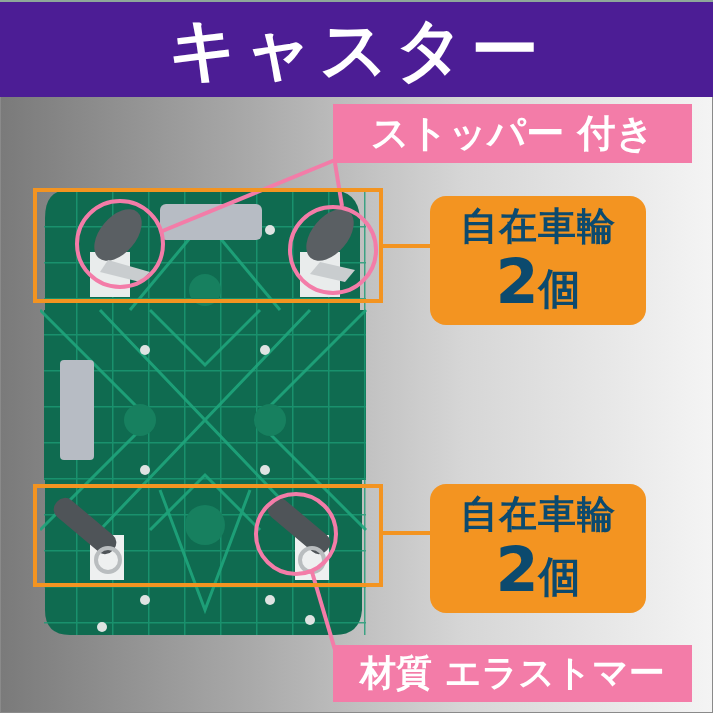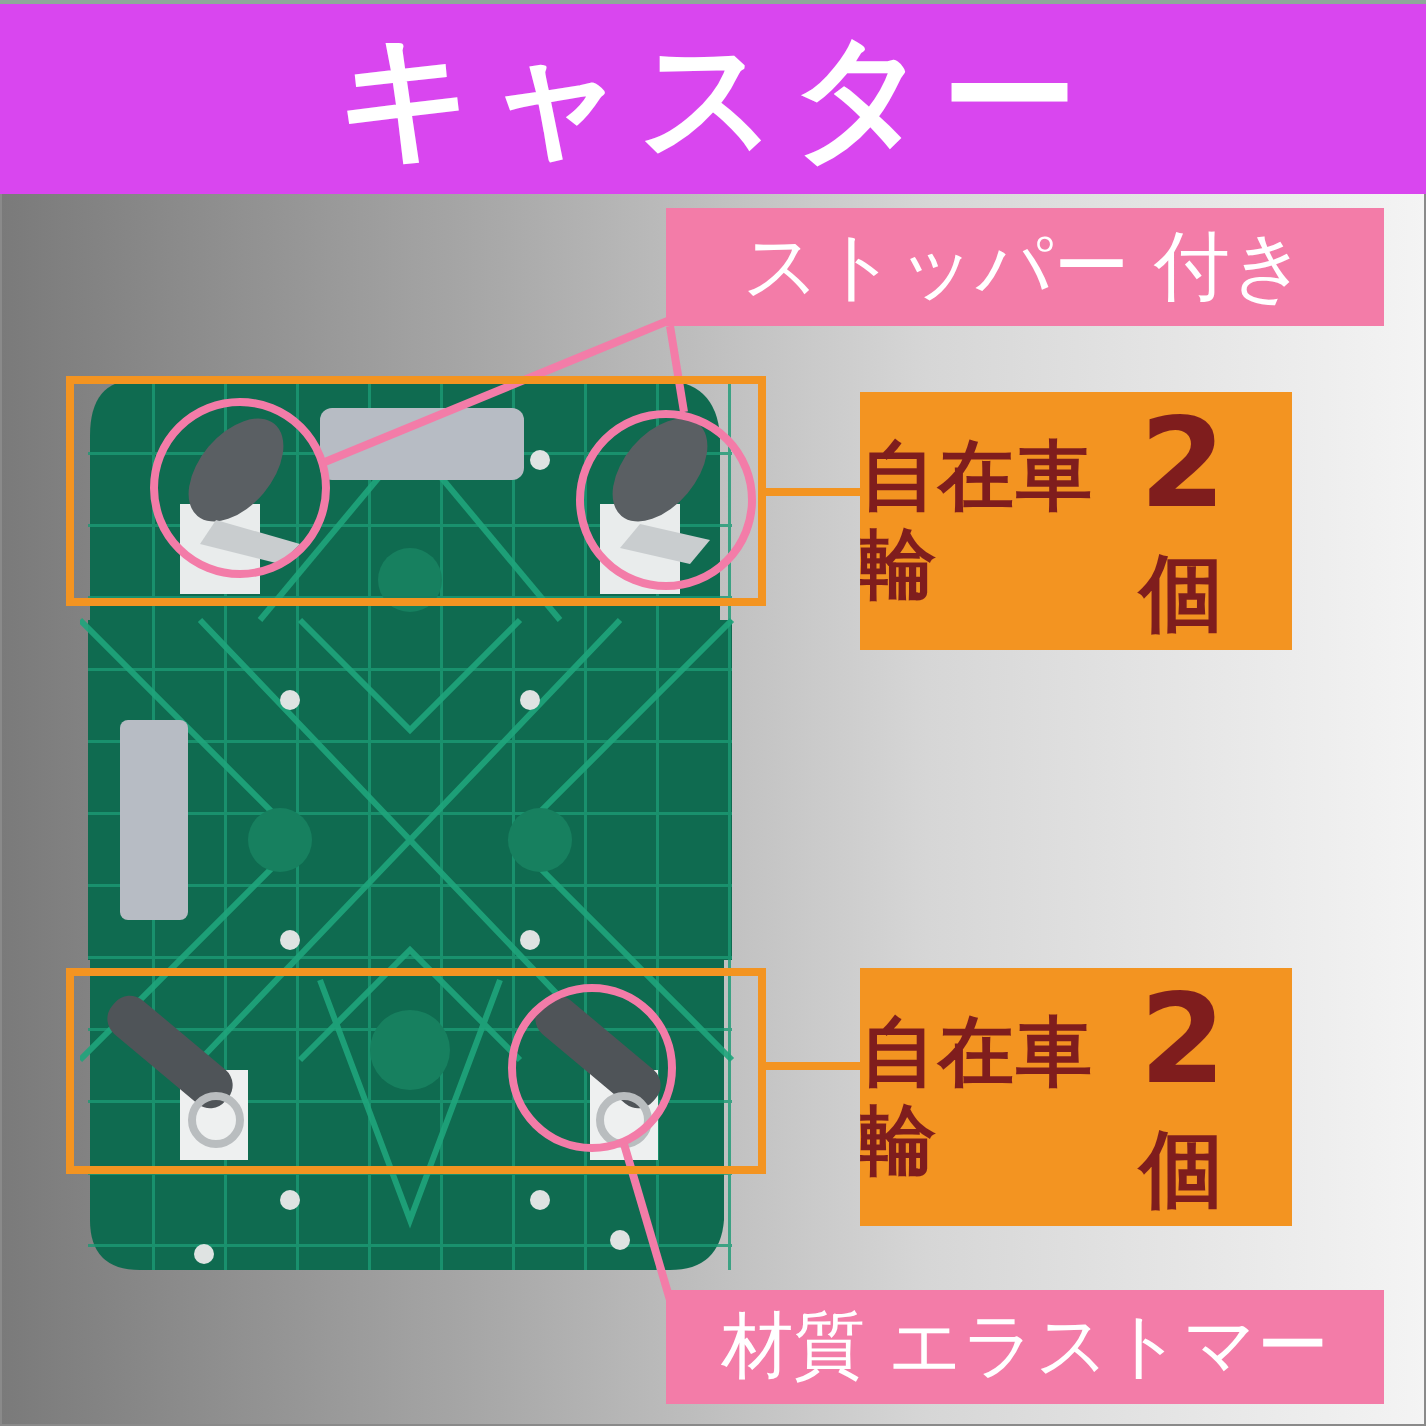--- a/index.html
+++ b/index.html
@@ -1,35 +1,35 @@
 <!DOCTYPE html>
 <html><head>
 <meta charset="utf-8">
 <style>
   html,body{margin:0;padding:0;}
   body{width:713px;height:713px;overflow:hidden;position:relative;
        font-family:"DejaVu Sans","Liberation Sans",sans-serif;
        background:linear-gradient(90deg,#7a7a7a 0%,#a9a9a9 35%,#d6d6d6 65%,#f4f4f4 100%);}
   .frame{position:absolute;left:0;top:0;width:711px;height:711px;border:1px solid #8a8a8a;}
-  .header{position:absolute;left:0;top:0;width:713px;height:97px;background:#d946ef;
+  .header{position:absolute;left:0;top:0;width:713px;height:97px;background:#4c1d95;
           border-top:2px solid #8ea89a;box-sizing:border-box;
           display:flex;align-items:center;justify-content:center;}
   .header-title{color:#fff;font-size:68px;font-weight:bold;letter-spacing:6px;line-height:1;}
-  .pink{position:absolute;background:#f37ca8;color:#fff;font-weight:normal;
+  .pink{position:absolute;background:#f37ca8;color:#fff;font-weight:bold;
         display:flex;align-items:center;justify-content:center;white-space:nowrap;}
   .pink.top{left:333px;top:104px;width:359px;height:59px;font-size:38px;}
   .pink.bot{left:333px;top:645px;width:359px;height:57px;font-size:36px;}
   .orange-frame{position:absolute;border:4px solid #f39421;box-sizing:border-box;}
   .orange-frame.top{left:33px;top:188px;width:350px;height:115px;}
   .orange-frame.bot{left:33px;top:484px;width:350px;height:103px;}
   .connector{position:absolute;height:4px;background:#f39421;}
   .connector.top{left:382px;top:244px;width:48px;}
   .connector.bot{left:382px;top:531px;width:48px;}
-  .orange-label{position:absolute;left:430px;width:216px;background:#f39421;color:#7f1d1d;
-                font-weight:bold;display:flex;flex-direction:row;align-items:center;justify-content:center;}
+  .orange-label{position:absolute;left:430px;width:216px;background:#f39421;color:#0c4a6e;
+                font-weight:bold;display:flex;flex-direction:column;align-items:center;justify-content:center;border-radius:16px;}
   .orange-label.top{top:196px;height:129px;}
   .orange-label.bot{top:484px;height:129px;}
   .ol-line1{font-size:38px;line-height:1.15;letter-spacing:1px;}
   .ol-line2{font-size:52px;line-height:1.1;}
   .ol-line2 .num{font-size:62px;}
   .ol-line2 .unit{font-size:42px;}
   .cart{position:absolute;left:40px;top:190px;width:330px;height:450px;}
   svg{display:block;}
 </style>
 </head>

